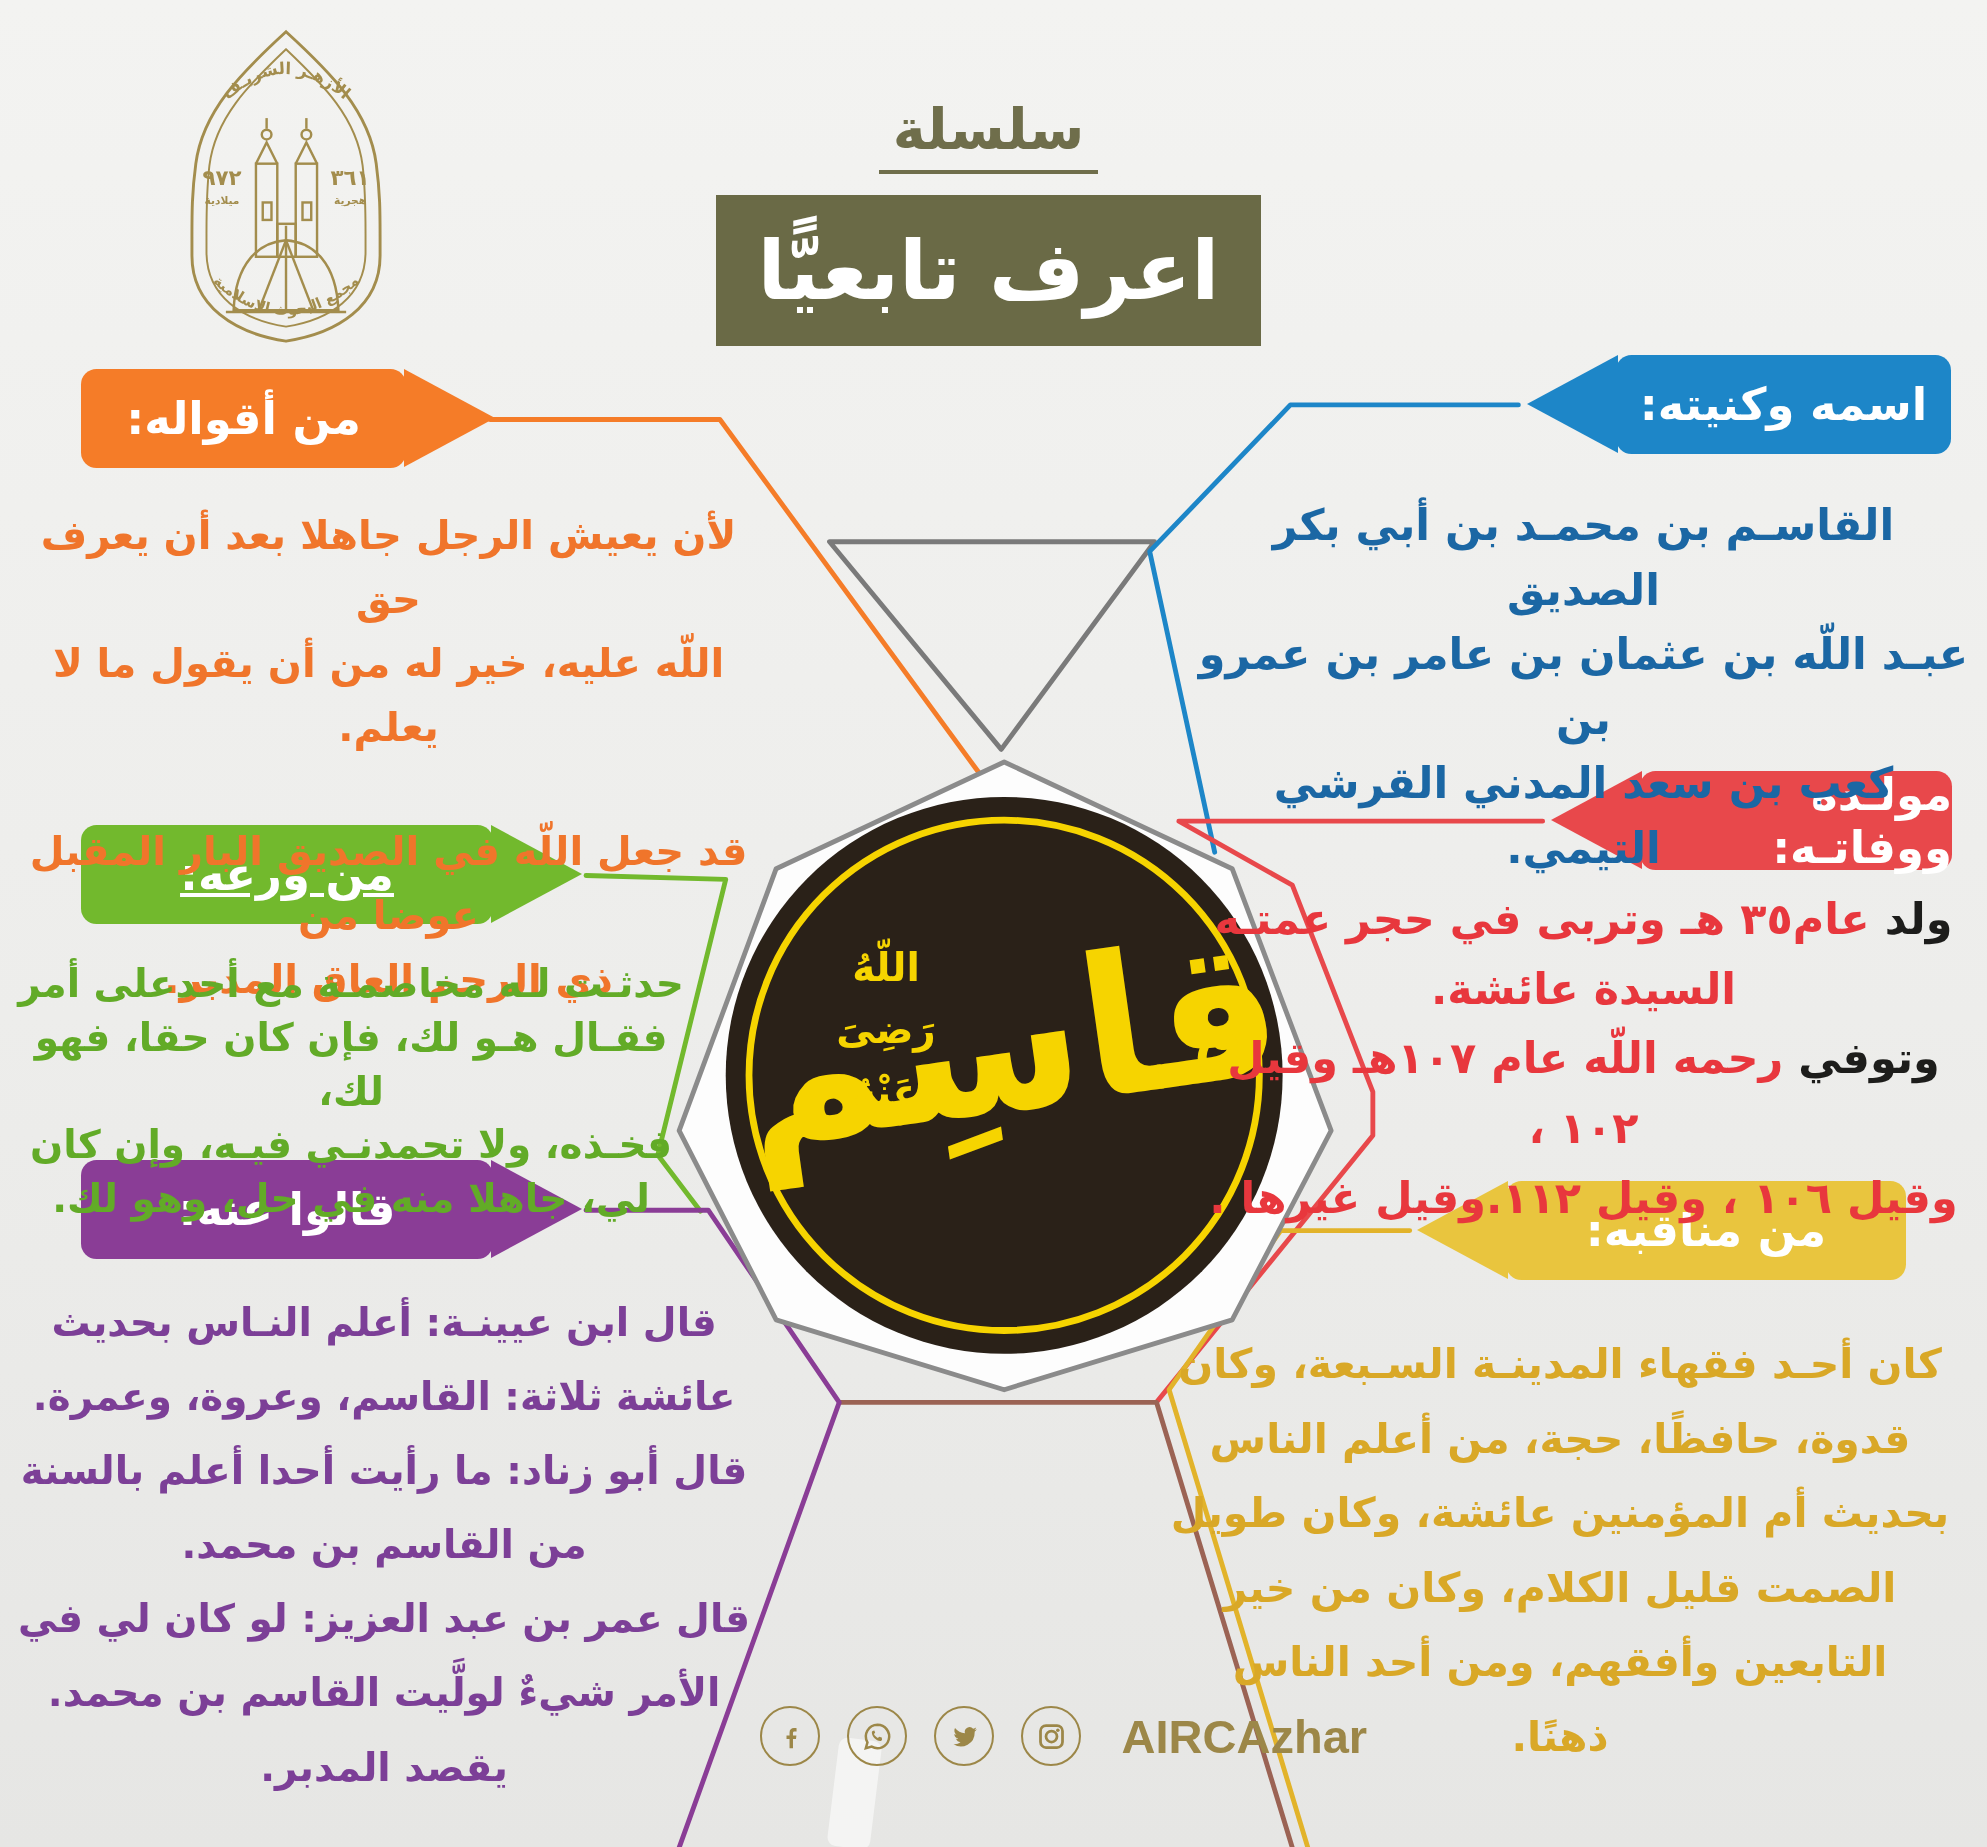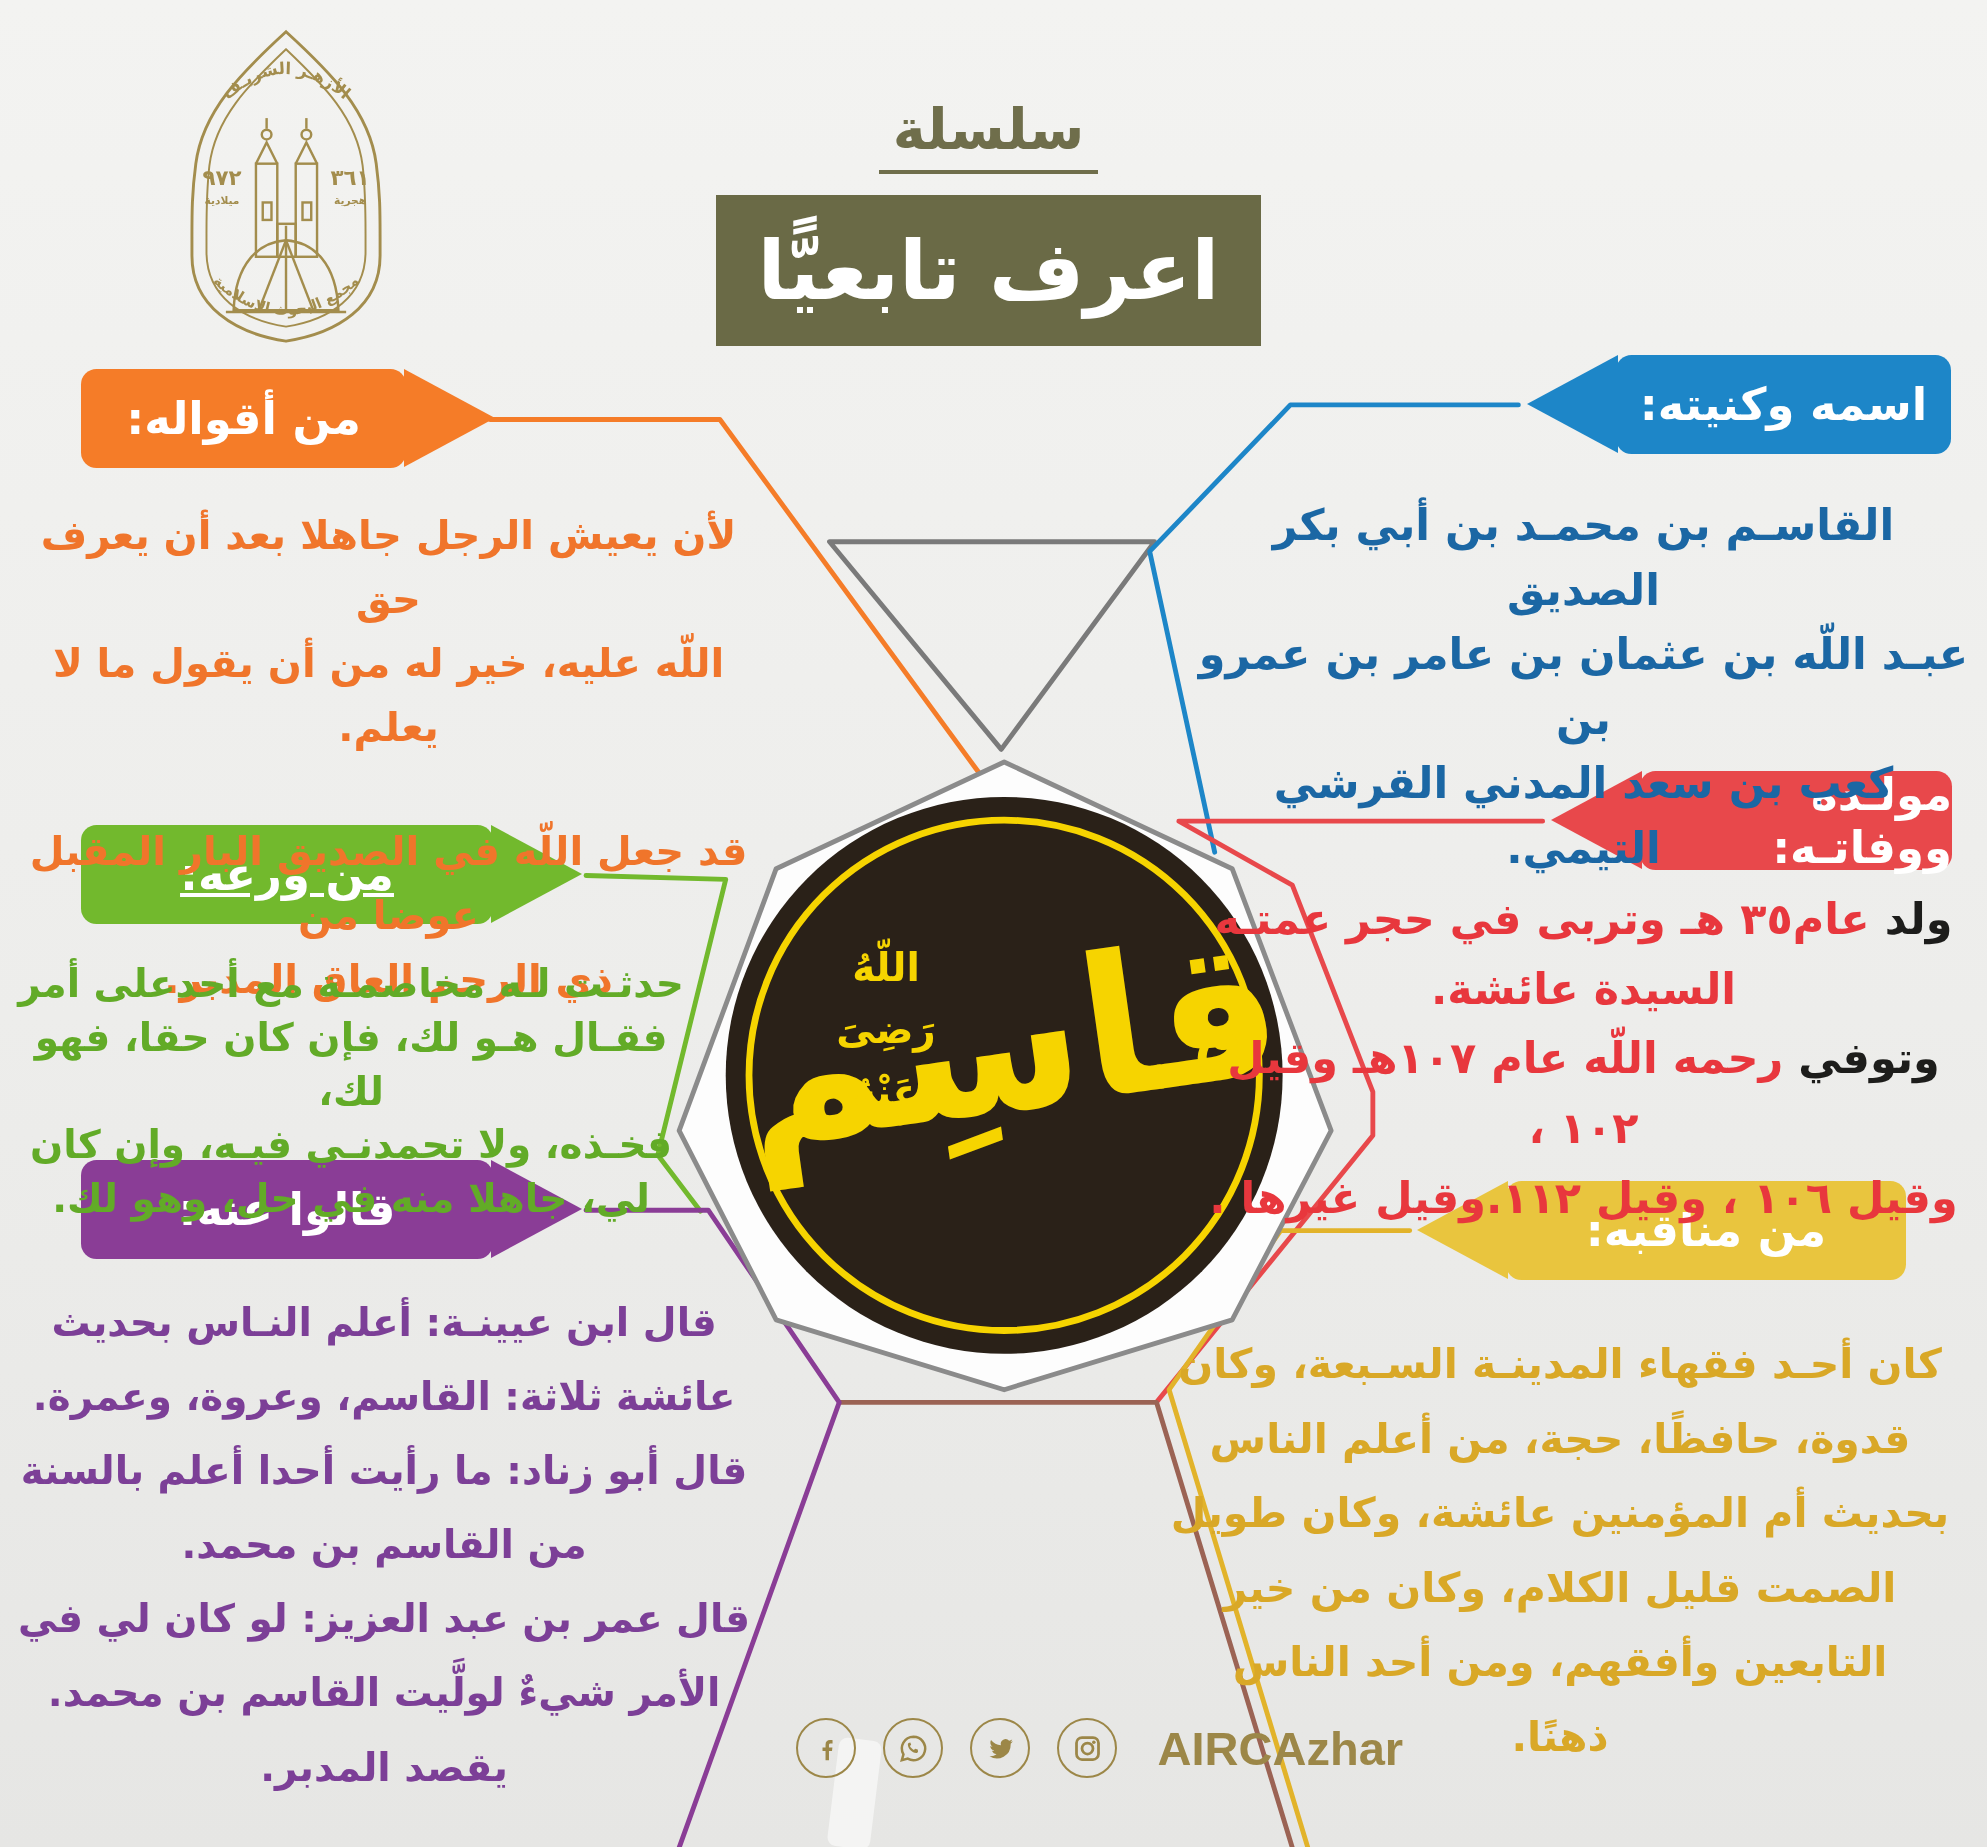--- a/index.html
+++ b/index.html
@@ -50,21 +50,21 @@
   .t-said   {left:11.6px;top:1286px;width:745px;font-size:39px;line-height:1.9;color:#7c3f97;}
 
   
   .callig-main{position:absolute;left:815px;top:924px;width:466px;text-align:center;
                font-size:194px;font-weight:bold;color:#f6d400;transform:rotate(-8deg);}
   .callig-rida{position:absolute;left:823px;top:937px;width:126px;text-align:center;
                font-size:39px;font-weight:bold;color:#f6d400;line-height:1.6;}
   .callig-mini{position:absolute;left:1195px;top:1011px;font-size:52px;font-weight:bold;color:#f6d400;}
 
   
-  .social{position:absolute;left:796px;top:1706px;display:flex;align-items:center;gap:27px;margin-top:12px;}
+  .social{position:absolute;left:760px;top:1706px;display:flex;align-items:center;gap:27px;}
   .icon-circle{width:56px;height:56px;border:2.9px solid #9c8748;border-radius:50%;
                display:flex;align-items:center;justify-content:center;background:transparent;}
   .handle{font-size:47px;font-weight:bold;color:#9c8748;margin-left:13.6px;
           font-family:"Liberation Sans",sans-serif;}
   .pen-watermark{position:absolute;left:833px;top:1739px;width:43px;height:109px;
                  background:rgba(255,255,255,.55);border-radius:8.7px;transform:rotate(7deg);}
 
   
   .logo{position:absolute;left:158px;top:17.5px;}
 </style>

